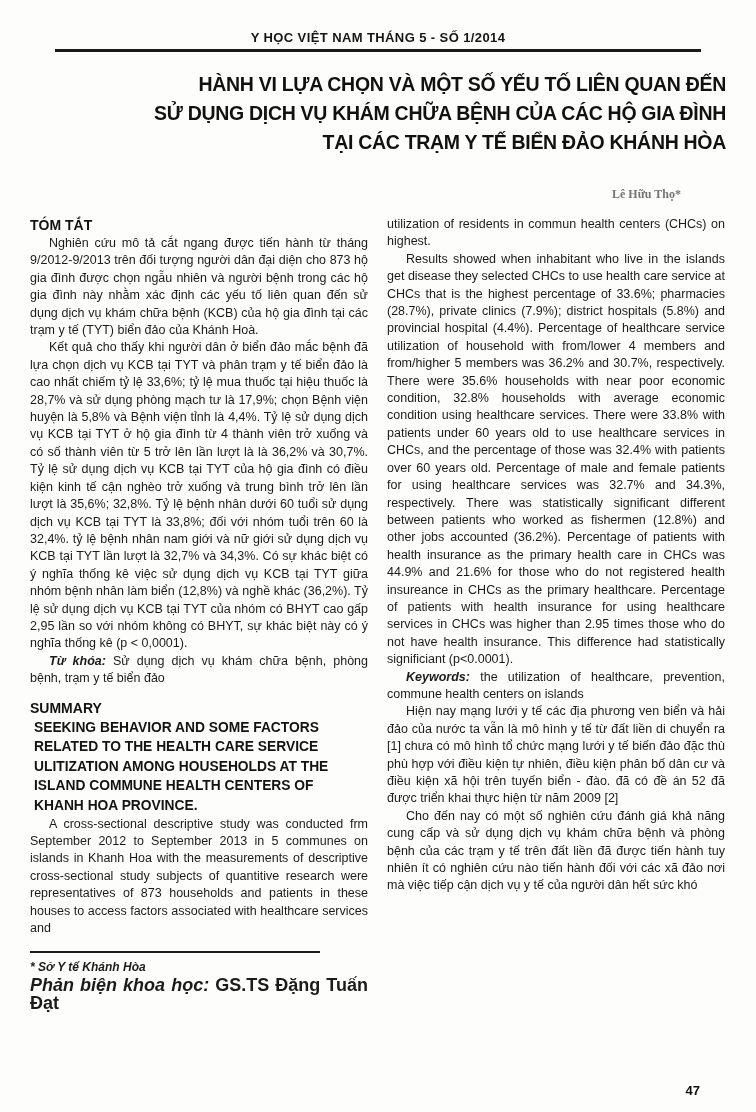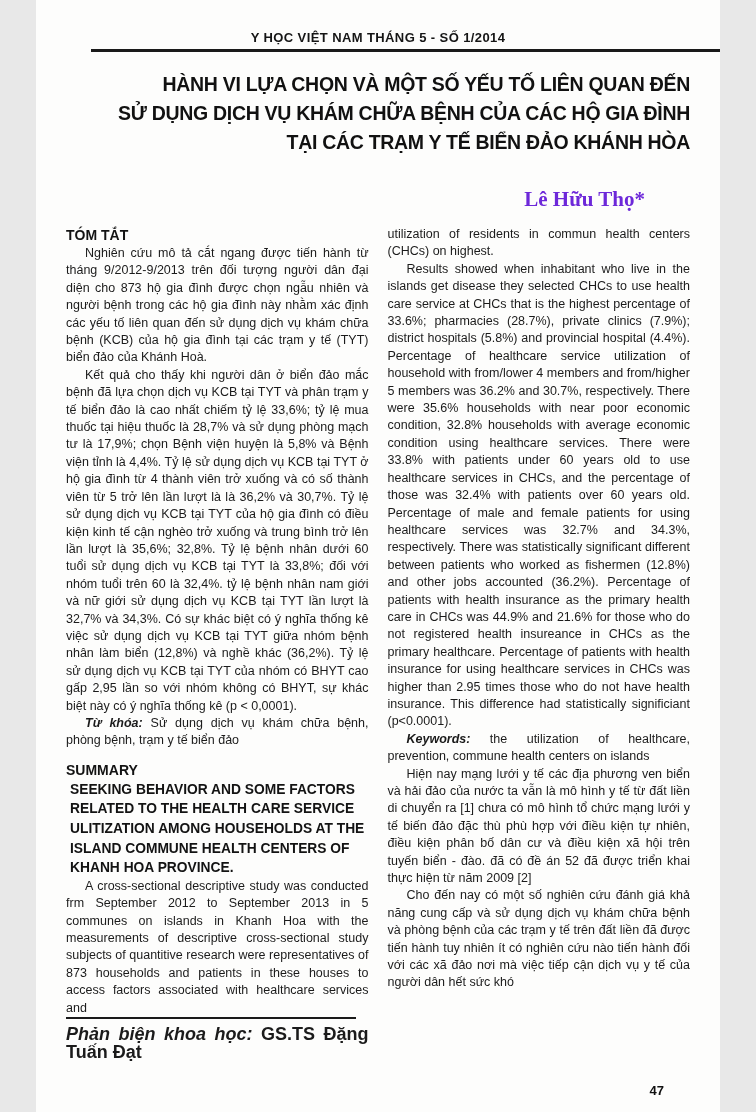--- a/index.html
+++ b/index.html
@@ -1,18 +1,18 @@
 <!DOCTYPE html>
 <html><head>
 <meta charset="utf-8">
 <style>
   html,body{margin:0;padding:0;background:#e8e8e8;}
   .page{
     position:relative;
-    width:684px;height:1112px;
+    width:756px;height:1112px;
     margin:0 auto;
     background:#fdfdfc;
     color:#1b1b1b;
     font-family:"Liberation Sans","DejaVu Sans",sans-serif;
     overflow:hidden;
   }
   .journal-header{
     padding-top:30px;
     text-align:center;
     font-weight:bold;
@@ -32,22 +32,22 @@
     font-size:19.5px;
     line-height:29px;
     letter-spacing:-0.3px;
     color:#111;
   }
   .author{
     margin:30px 75px 14px 0;
     text-align:right;
     font-family:"Liberation Serif","DejaVu Serif",serif;
     font-weight:bold;
-    font-size:21px;
-    color:#6d28d9;
+    font-size:12px;
+    color:#737373;
   }
   .columns{
     display:flex;
     gap:19px;
     margin:0 30px;
     min-height:852px;
   }
   .col{
     width:338px;
     font-size:12.5px;
@@ -131,20 +131,21 @@
       <p class="indent">Kết quả cho thấy khi người dân ở biển đảo mắc bệnh đã lựa chọn dịch vụ KCB tại TYT và phân trạm y tế biển đảo là cao nhất chiếm tỷ lệ 33,6%; tỷ lệ mua thuốc tại hiệu thuốc là 28,7% và sử dụng phòng mạch tư là 17,9%; chọn Bệnh viện huyện là 5,8% và Bệnh viện tỉnh là 4,4%. Tỷ lệ sử dụng dịch vụ KCB tại TYT ở hộ gia đình từ 4 thành viên trở xuống và có số thành viên từ 5 trở lên lần lượt là là 36,2%  và 30,7%. Tỷ lệ sử dụng dịch vụ KCB tại TYT của hộ gia đình có điều kiện kinh tế cận nghèo trở xuống và trung bình trở lên lần lượt là 35,6%; 32,8%. Tỷ lệ bệnh nhân dưới 60 tuổi sử dụng dịch vụ KCB tại TYT là 33,8%; đối với nhóm tuổi trên 60 là 32,4%. tỷ lệ bệnh nhân nam giới và nữ giới sử dụng dịch vụ KCB tại TYT lần lượt là 32,7% và 34,3%. Có sự khác biệt có ý nghĩa thống kê việc sử dụng dịch vụ KCB tại TYT giữa nhóm bệnh nhân làm biển (12,8%) và nghề khác (36,2%). Tỷ lệ sử dụng dịch vụ KCB tại TYT của nhóm có BHYT cao gấp 2,95 lần so với nhóm không có BHYT, sự khác biệt này có ý nghĩa thống kê (p &lt; 0,0001).</p>
       <p class="indent">
         <span class="bi">Từ khóa:</span><span> Sử dụng dịch vụ khám chữa bệnh, phòng bệnh, trạm y tế biển đảo</span>
       </p>
       <h2 class="block-heading summary-h">SUMMARY</h2>
       <div class="summary-title">SEEKING BEHAVIOR AND SOME FACTORS RELATED TO THE HEALTH CARE SERVICE ULITIZATION AMONG HOUSEHOLDS AT THE ISLAND COMMUNE HEALTH CENTERS OF KHANH HOA PROVINCE.</div>
       <p class="indent">A cross-sectional descriptive study was conducted frm September 2012 to September 2013 in 5 communes on islands in Khanh Hoa with the measurements of descriptive cross-sectional study subjects of quantitive research were representatives of 873 households and patients in these houses to access factors associated with healthcare services and</p>
 
       <div class="footnote">
         <div class="footnote-rule"></div>
+        <div class="fn-aff">* Sở Y tế Khánh Hòa</div>
         <div class="fn-rev">
           <span class="bi">Phản biện khoa học:</span><span class="b"> GS.TS Đặng Tuấn Đạt</span>
         </div>
       </div>
     </div>
 
     <div class="col right">
       <p>utilization of residents in commun health centers (CHCs) on highest.</p>
       <p class="indent">Results showed when inhabitant who live in the islands get disease they selected CHCs to use health care service at CHCs that is the highest percentage of 33.6%; pharmacies (28.7%), private clinics (7.9%); district hospitals (5.8%) and provincial hospital (4.4%). Percentage of healthcare service utilization of household  with  from/lower  4  members  and from/higher 5 members was 36.2% and 30.7%, respectively. There were 35.6% households with near poor economic condition, 32.8% households with average economic condition using healthcare services. There were 33.8% with patients under 60 years old to use healthcare services in CHCs, and the percentage of those was 32.4% with patients over 60 years old. Percentage of male and female patients for using healthcare services was 32.7% and 34.3%, respectively. There was statistically significant different between patients who worked as fishermen (12.8%) and other jobs accounted (36.2%). Percentage of patients with health insurance as the primary health care in CHCs was 44.9% and 21.6% for those who do not registered health insureance in CHCs as the primary healthcare.  Percentage of patients with health insurance for using healthcare services in CHCs was higher than 2.95 times those who do not have health insurance. This difference had statistically significiant (p&lt;0.0001).</p>
       <p class="indent">

